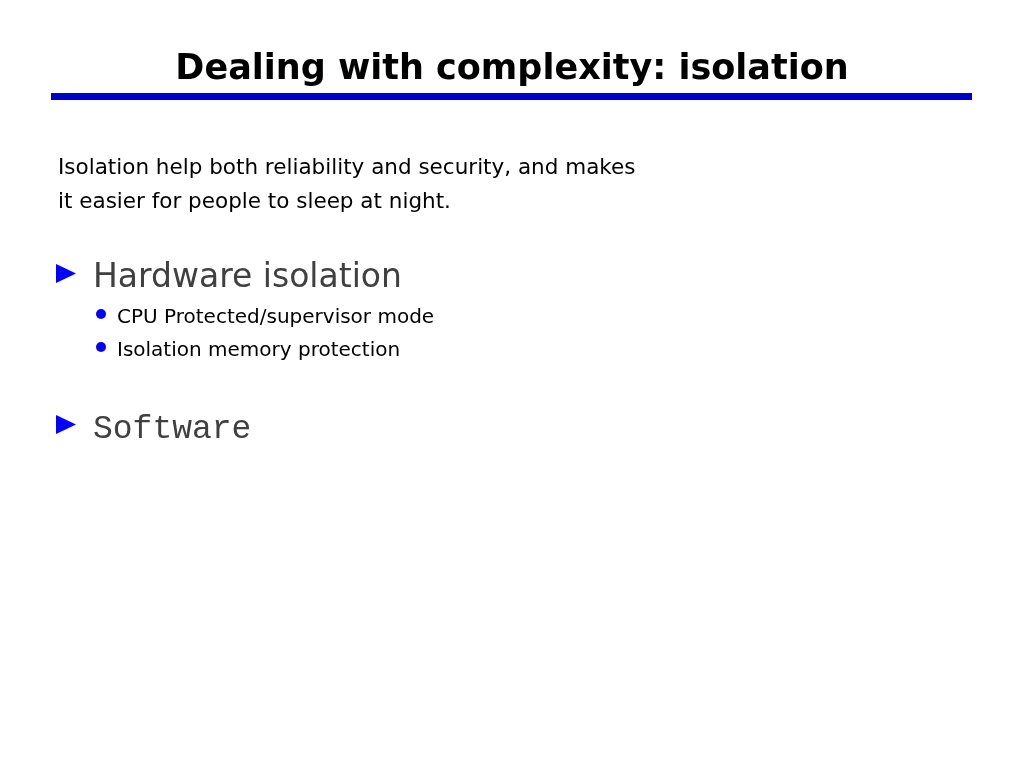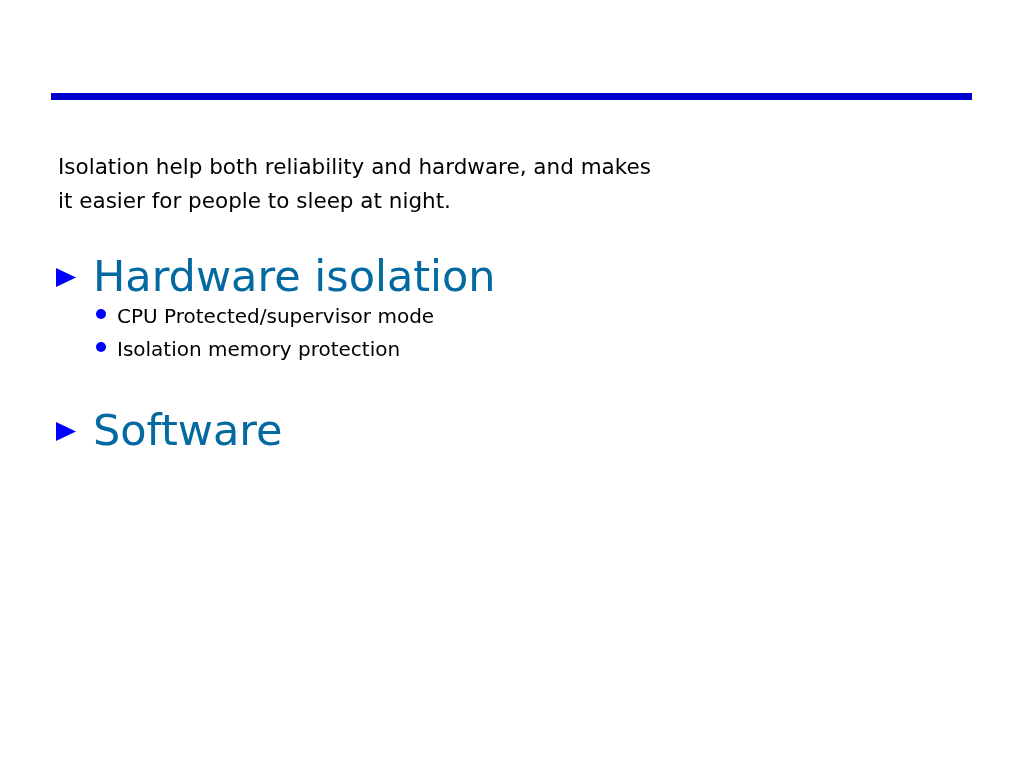--- a/index.html
+++ b/index.html
@@ -61,41 +61,41 @@
   }
   .intro-line { white-space: nowrap; }
 
   
   .group {
     position: absolute;
     left: 56px;
     width: 940px;
   }
   .group-hardware { top: 256px; }
-  .group-software { top: 410px; }
+  .group-software { top: 410px; font-family: Liberation Mono, monospace; }
 
   .l1 {
     display: flex;
     align-items: baseline;
     gap: 0px;
   }
   .tri-bullet {
     flex: 0 0 auto;
     width: 20px;
     height: 19px;
     margin-right: 17px;
     position: relative;
     top: -4px;
   }
   .tri-bullet svg { display: block; }
 
   .l1-text {
-    font-size: 43px;
+    font-size: 33px;
     line-height: 40px;
-    color: #0369a1;
+    color: #404040;
     white-space: nowrap;
     font-weight: normal;
   }
 
   .sub-list {
     margin: 4px 0 0 0;
     padding: 0;
     list-style: none;
   }
   .sub-item {
@@ -119,24 +119,27 @@
     line-height: 33px;
     color: #000000;
     white-space: nowrap;
   }
 </style>
 </head>
 <body>
 
 <div class="slide">
 
+  <div class="title-block">
+    <div class="slide-title">Dealing with complexity: isolation</div>
+  </div>
   <div class="title-rule"></div>
 
   <div class="intro">
-    <div class="intro-line">Isolation help both reliability and hardware, and makes</div>
+    <div class="intro-line">Isolation help both reliability and security, and makes</div>
     <div class="intro-line">it easier for people to sleep at night.</div>
   </div>
 
   <div class="group group-hardware">
     <div class="l1">
       <span class="tri-bullet">
         <svg width="20" height="19" viewBox="0 0 20 19" xmlns="http://www.w3.org/2000/svg">
           <polygon points="0,0 20,9.5 0,19" fill="#0000ff"></polygon>
         </svg>
       </span>

